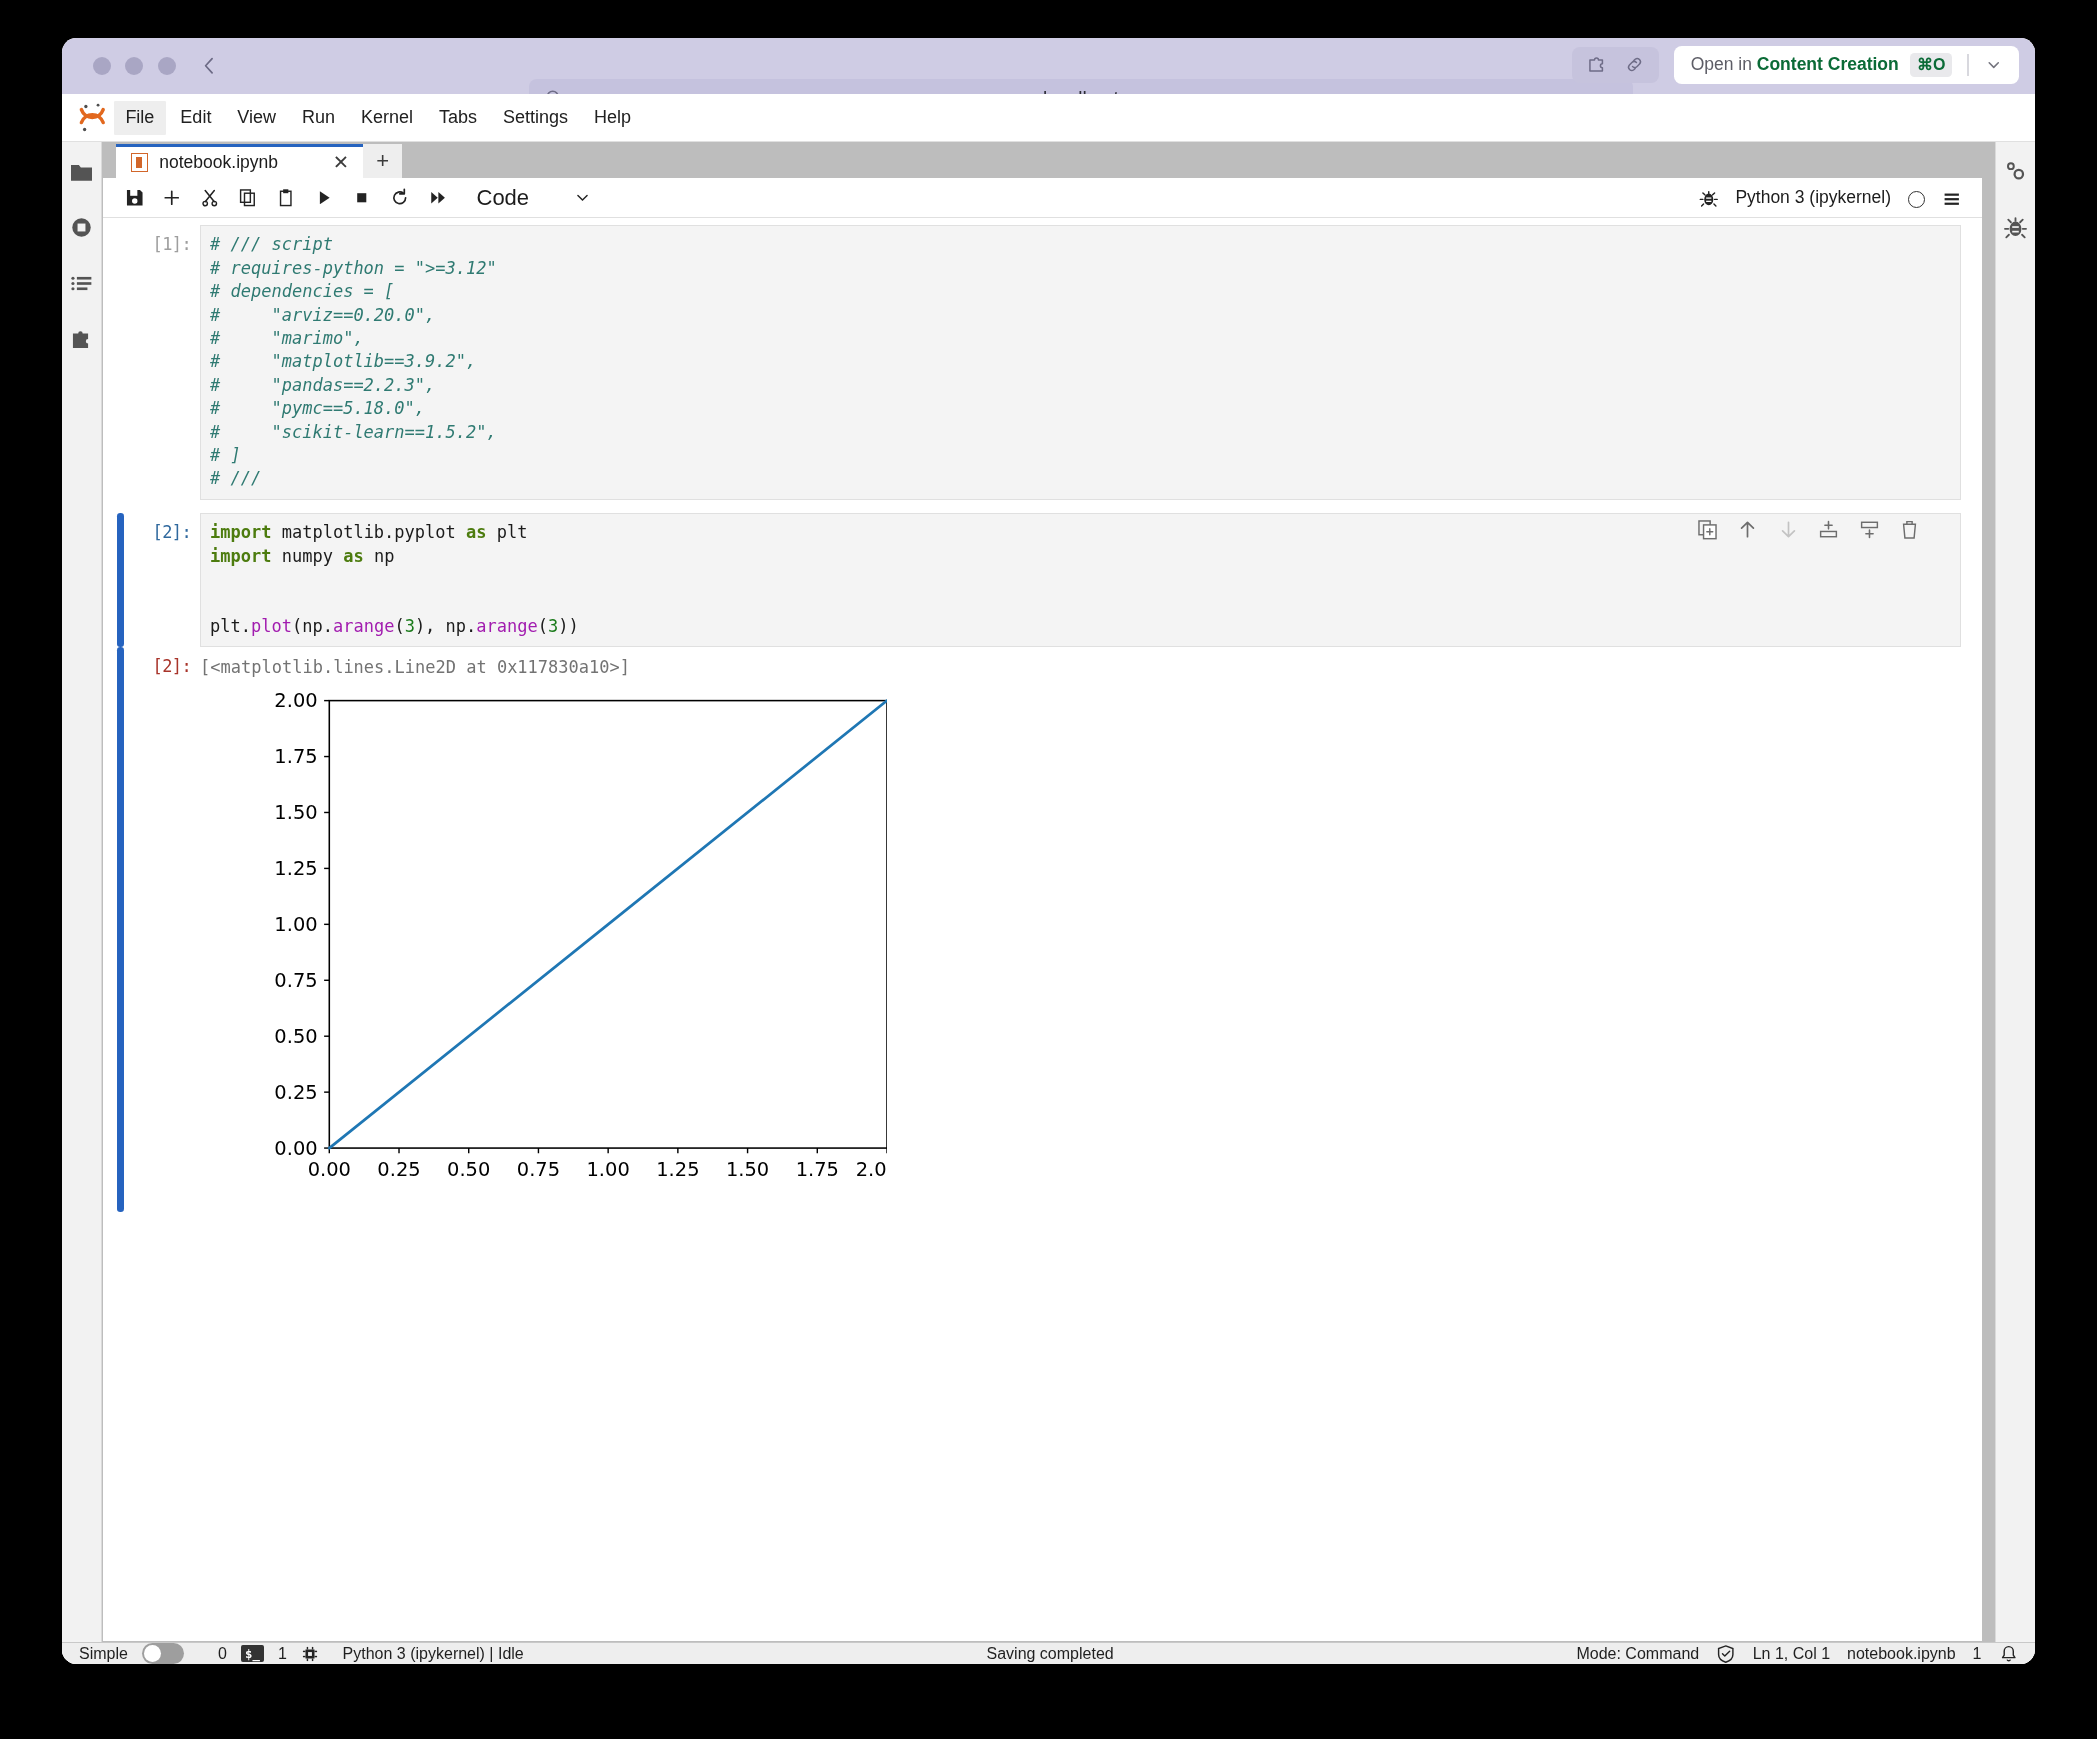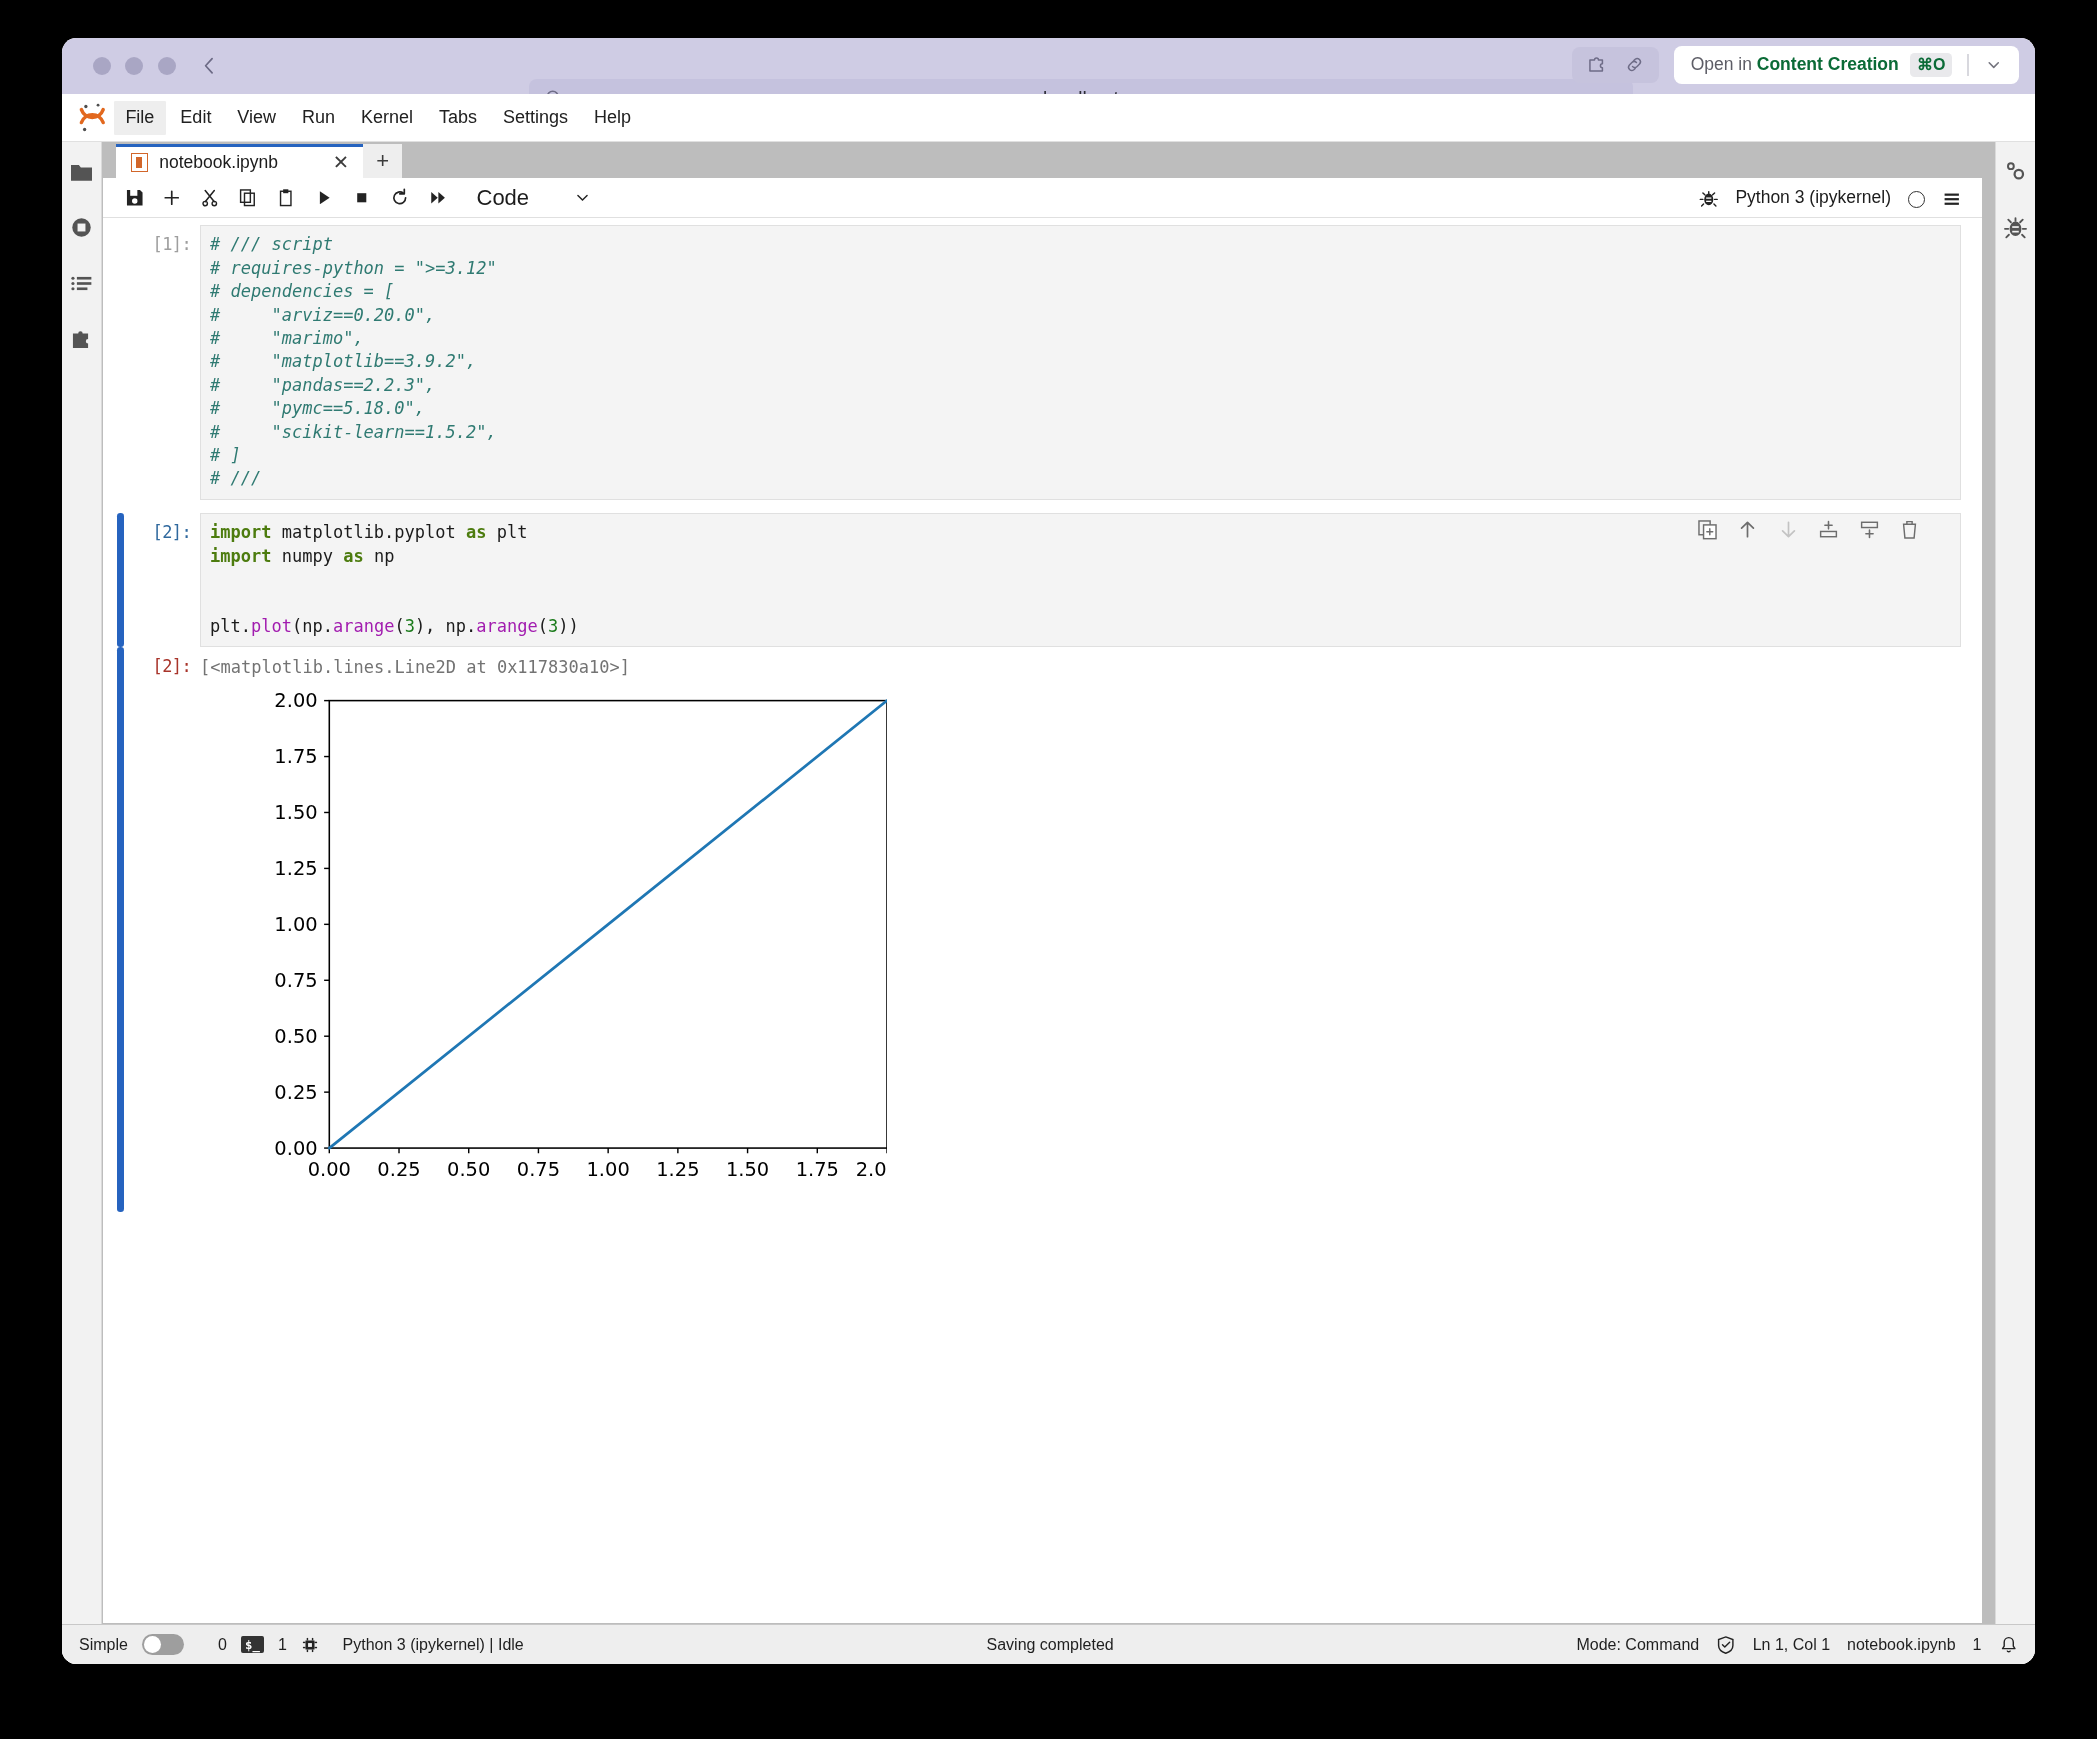--- a/index.html
+++ b/index.html
@@ -215,21 +215,21 @@
     font-size: 17px; line-height: 23.4px; color: #737373;
     white-space: pre;
   }
 
   .out-wrap { display: flex; padding: 0 0 0 14.3px; }
   .out-body { flex: 1; }
   .figure { padding: 6.5px 0 13px 45px; }
 
   
   .statusbar {
-    height: 40px; background: #eeeeee;
+    height: 22px; background: #eeeeee;
     border-top: 0.6px solid #c8c8c8;
     display: flex; align-items: center;
     padding: 0 17px; gap: 0;
     font-size: 16px; color: #1f1f1f;
   }
   .sb-left { display: flex; align-items: center; gap: 14.3px; }
   .toggle {
     width: 42px; height: 21px; border-radius: 10.4px;
     background: #9e9e9e; position: relative;
   }

